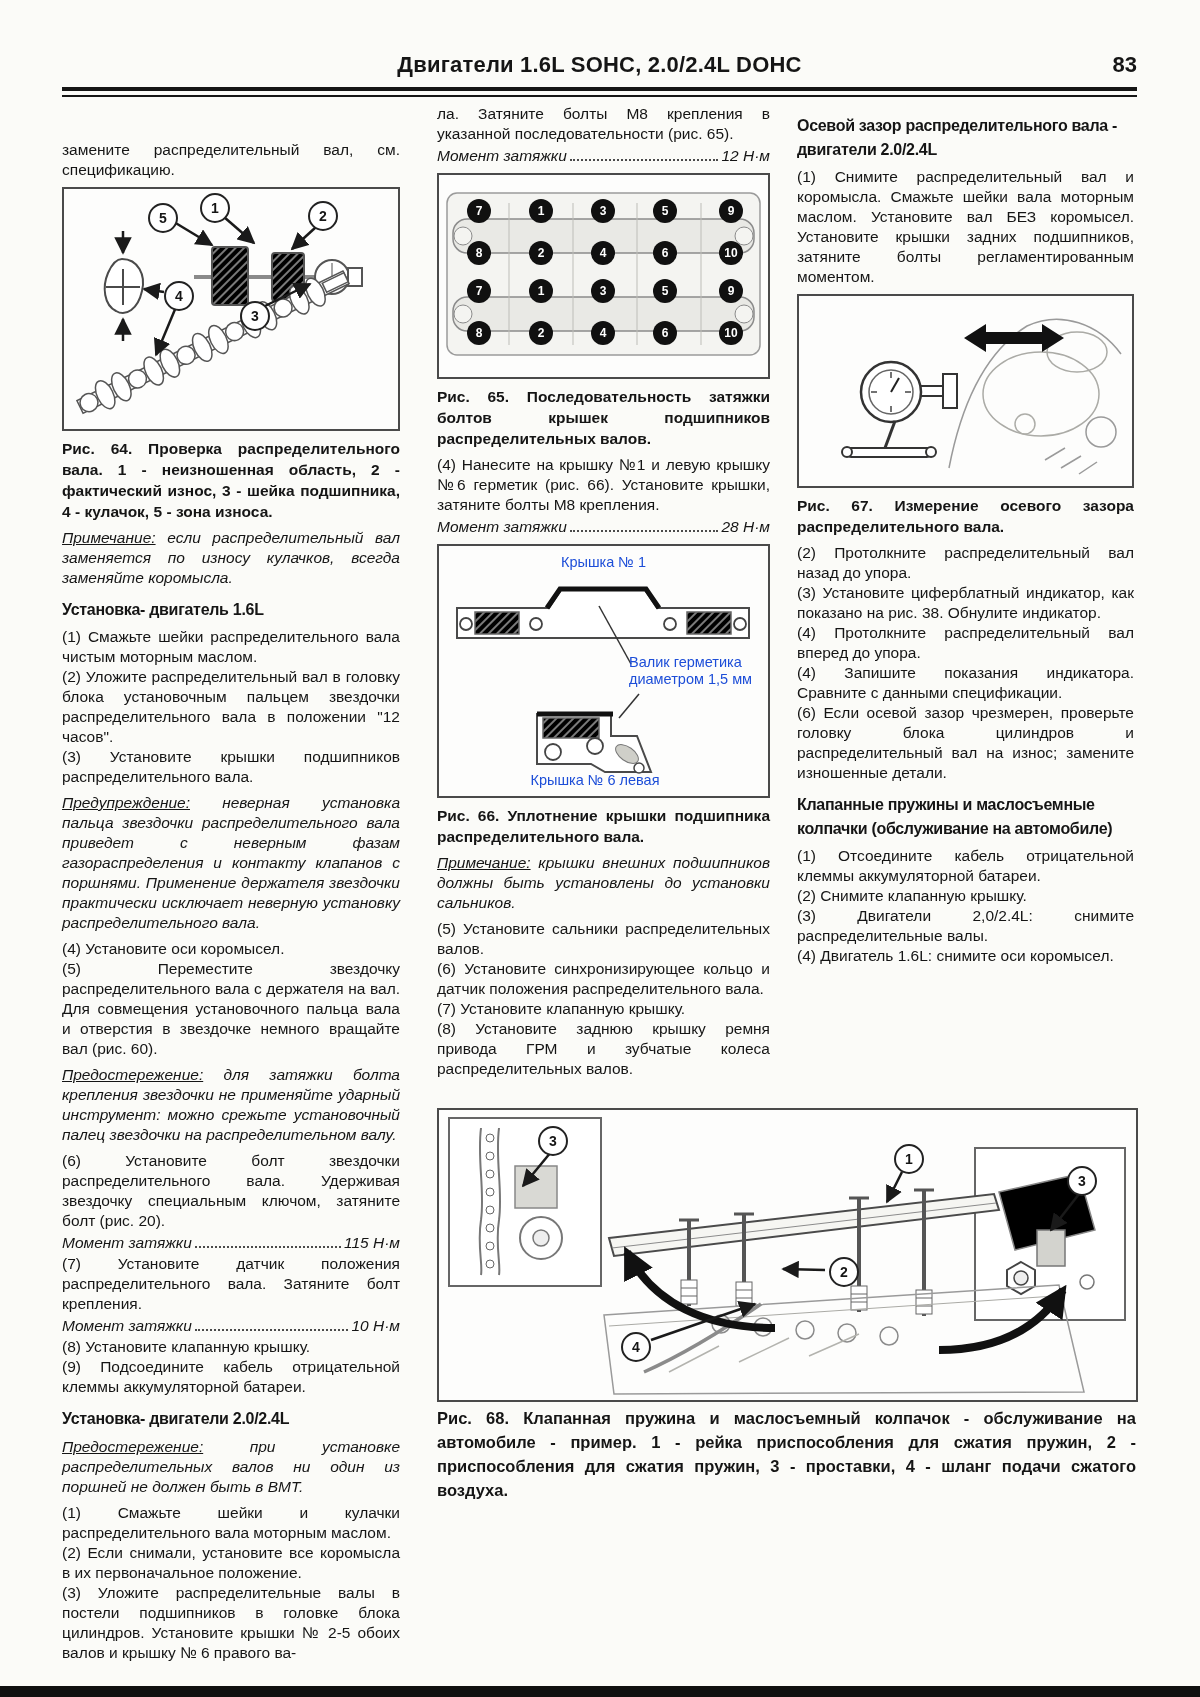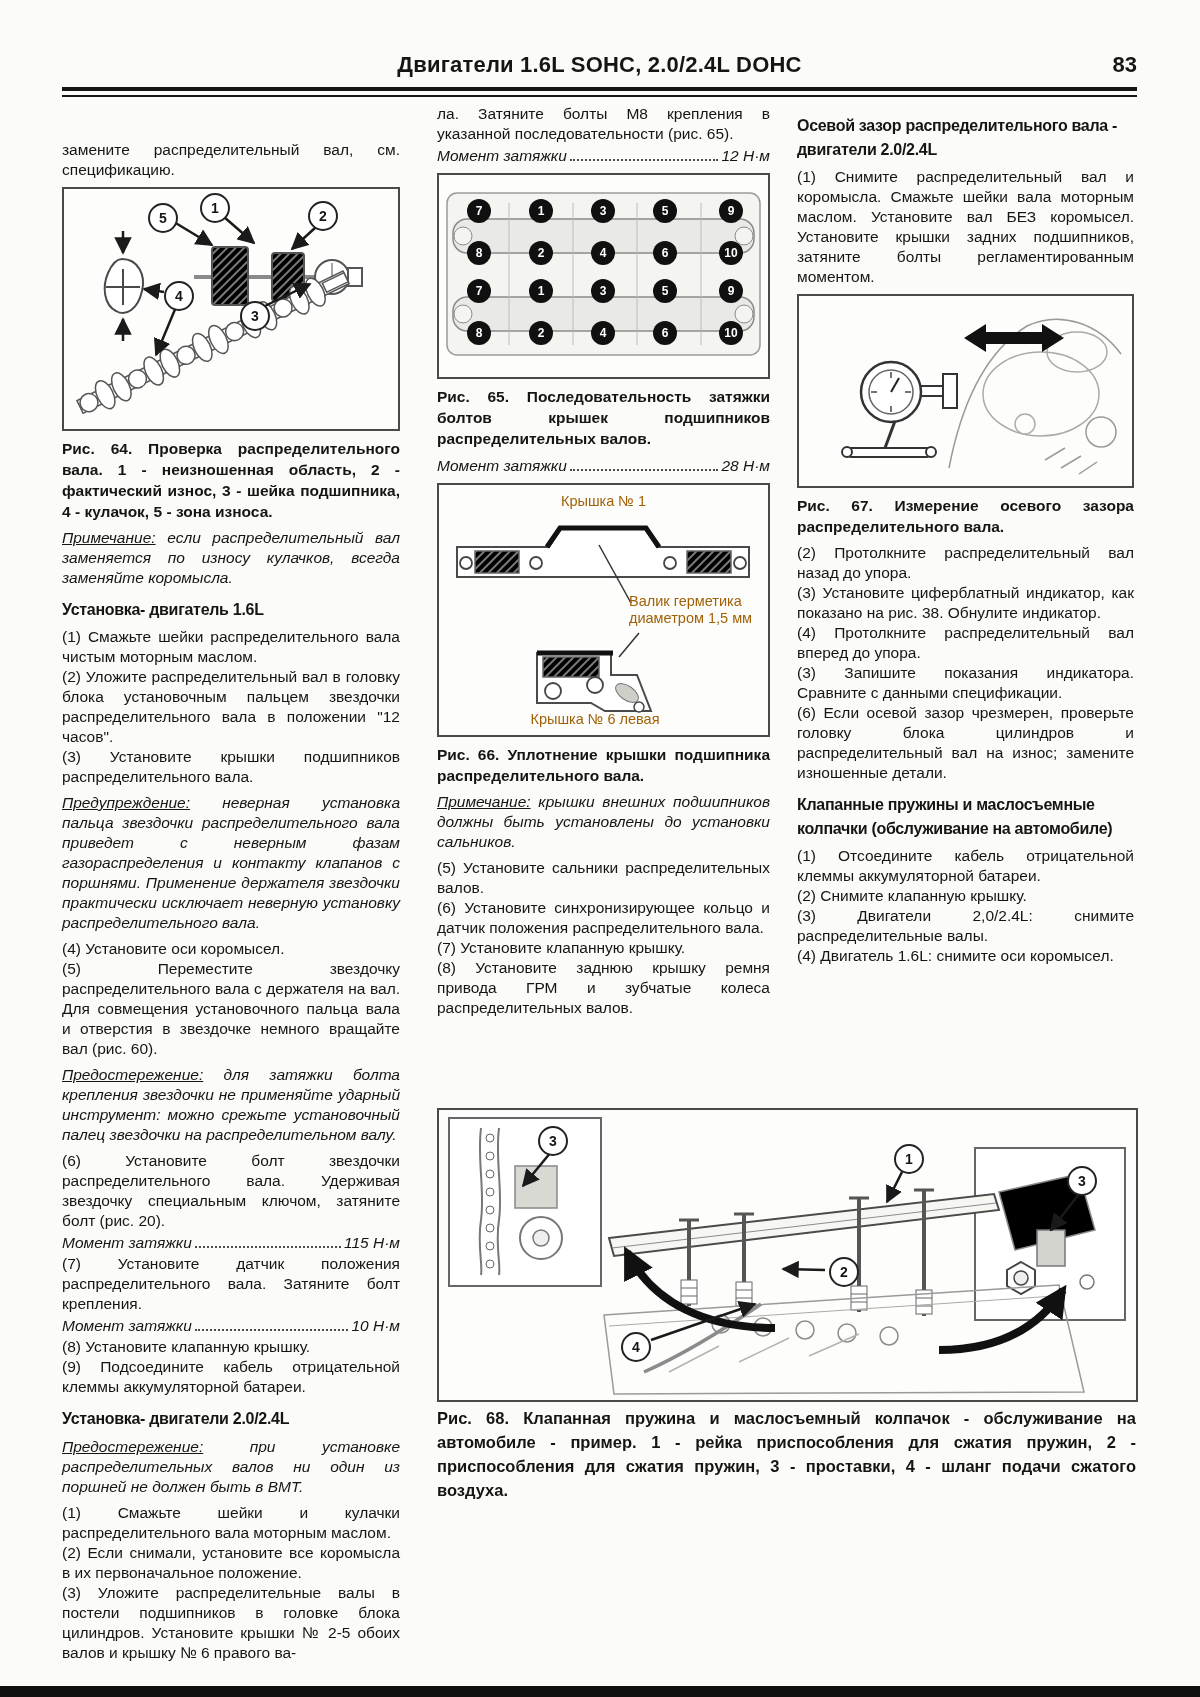--- a/index.html
+++ b/index.html
@@ -30,21 +30,21 @@
   .torque .dots{flex:1;border-bottom:2px dotted #4a4a4a;margin:0 3px 3px 3px;min-width:18px;}
   .figbox{border:2px solid #4a4a4a;background:#fdfdfc;position:relative;margin:7px 0;}
   .figbox svg{display:block;}
   
   .co{position:absolute;width:26px;height:26px;border:2px solid #222;border-radius:50%;
      background:#fff;display:flex;align-items:center;justify-content:center;
      font-size:14px;font-weight:bold;line-height:1;}
   
   .bolt{position:absolute;width:24px;height:24px;border-radius:50%;background:#101010;color:#fff;
      display:flex;align-items:center;justify-content:center;font-size:12px;font-weight:bold;}
-  .figlabel{position:absolute;font-size:14.5px;line-height:17px;font-weight:normal;color:#a16207;}
+  .figlabel{position:absolute;font-size:14.5px;line-height:17px;font-weight:normal;color:#1d4ed8;}
   #fig68{left:437px;top:1108px;width:697px;height:290px;border:2px solid #4a4a4a;background:#fdfdfc;}
   #fig68cap{left:437px;top:1406px;width:699px;font-weight:bold;font-size:16.5px;line-height:24px;text-align:justify;}
   .botbar{top:1686px;left:0;width:1200px;height:11px;background:#101010;}
 </style>
 </head>
 <body>
 
 <svg width="0" height="0" style="position:absolute">
   <defs>
     <marker id="arr" viewBox="0 0 10 10" refX="9" refY="5" markerWidth="7" markerHeight="7" orient="auto-start-reverse">
@@ -190,20 +190,21 @@
     <span class="bolt" style="left:214px;top:104px;">5</span>
     <span class="bolt" style="left:280px;top:104px;">9</span>
     <span class="bolt" style="left:28px;top:146px;">8</span>
     <span class="bolt" style="left:90px;top:146px;">2</span>
     <span class="bolt" style="left:152px;top:146px;">4</span>
     <span class="bolt" style="left:214px;top:146px;">6</span>
     <span class="bolt" style="left:280px;top:146px;">10</span>
   </div>
 
   <p class="figcap">Рис. 65. Последовательность затяжки болтов крышек подшипников распределительных валов.</p>
+  <p class="step">(4) Нанесите на крышку №1 и левую крышку №6 герметик (рис. 66). Установите крышки, затяните болты М8 крепления.</p>
   <div class="torque">
       <span>Момент затяжки</span>
       <span class="dots"></span>
       <span>28 Н·м</span>
     </div>
 
   <div class="figbox" style="height:250px;">
     <svg width="329" height="246" viewBox="0 0 329 246">
 
       <path d="M18,62 H110 L122,44 H206 L218,62 H310 V92 H18 Z" fill="#fff" stroke="#4a4a4a" stroke-width="2"></path>
@@ -270,21 +271,21 @@
       <rect x="48" y="152" width="84" height="9" rx="4" fill="#fff" stroke="#333" stroke-width="2"></rect>
       <circle cx="48" cy="156" r="5" fill="#fff" stroke="#333" stroke-width="2"></circle>
       <circle cx="132" cy="156" r="5" fill="#fff" stroke="#333" stroke-width="2"></circle>
     </svg>
   </div>
 
   <p class="figcap">Рис. 67. Измерение осевого зазора распределительного вала.</p>
   <p class="step">(2) Протолкните распределительный вал назад до упора.</p>
   <p class="step">(3) Установите циферблатный индикатор, как показано на рис. 38. Обнулите индикатор.</p>
   <p class="step">(4) Протолкните распределительный вал вперед до упора.</p>
-  <p class="step">(3) Запишите показания индикатора. Сравните с данными спецификации.</p>
+  <p class="step">(4) Запишите показания индикатора. Сравните с данными спецификации.</p>
   <p class="step">(6) Если осевой зазор чрезмерен, проверьте головку блока цилиндров и распределительный вал на износ; замените изношенные детали.</p>
 
   <h2>Клапанные пружины и маслосъемные колпачки (обслуживание на автомобиле)</h2>
   <p class="step">(1) Отсоедините кабель отрицательной клеммы аккумуляторной батареи.</p>
   <p class="step">(2) Снимите клапанную крышку.</p>
   <p class="step">(3) Двигатели 2,0/2.4L: снимите распределительные валы.</p>
   <p class="step">(4) Двигатель 1.6L: снимите оси коромысел.</p>
 </div>
 
 <div class="abs" id="fig68">

